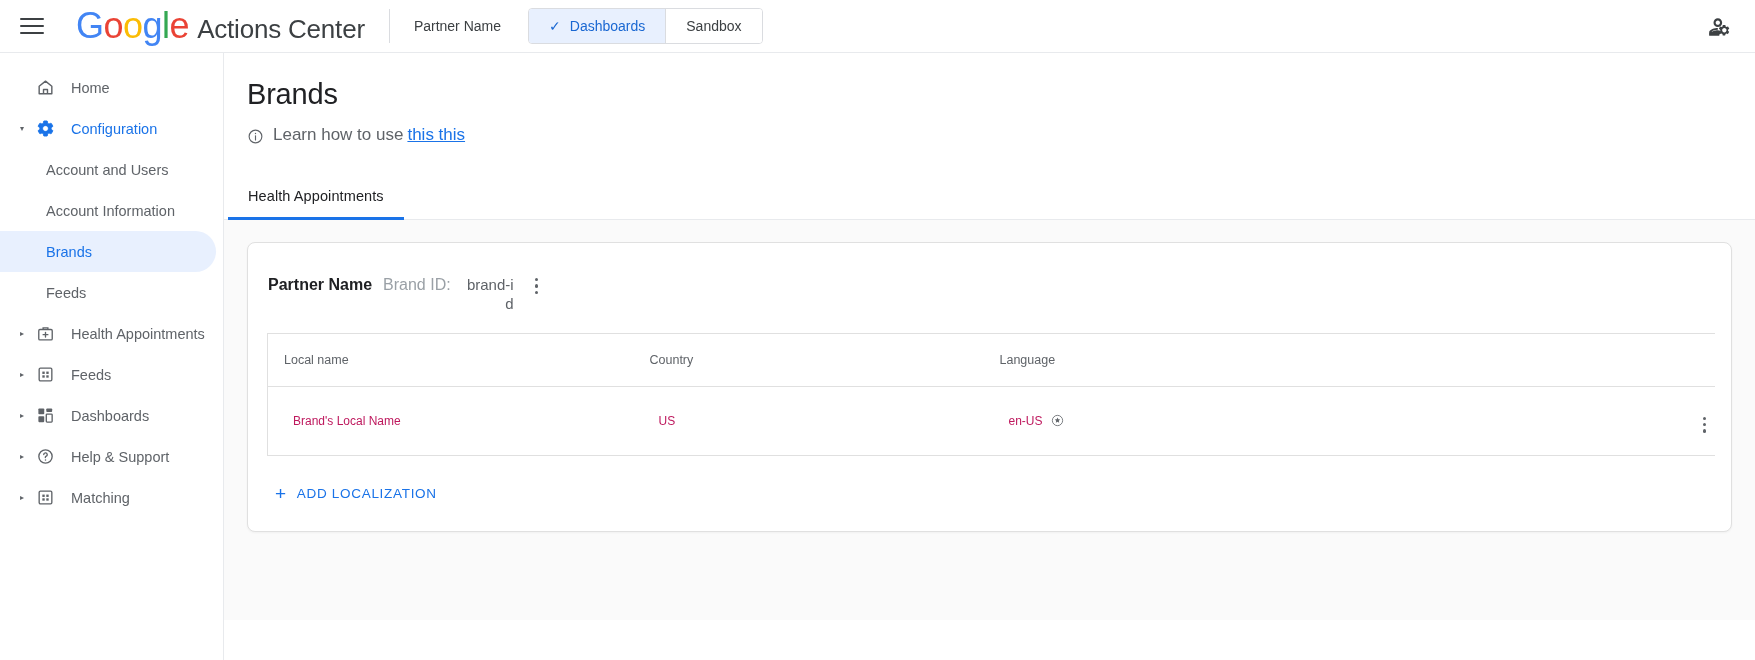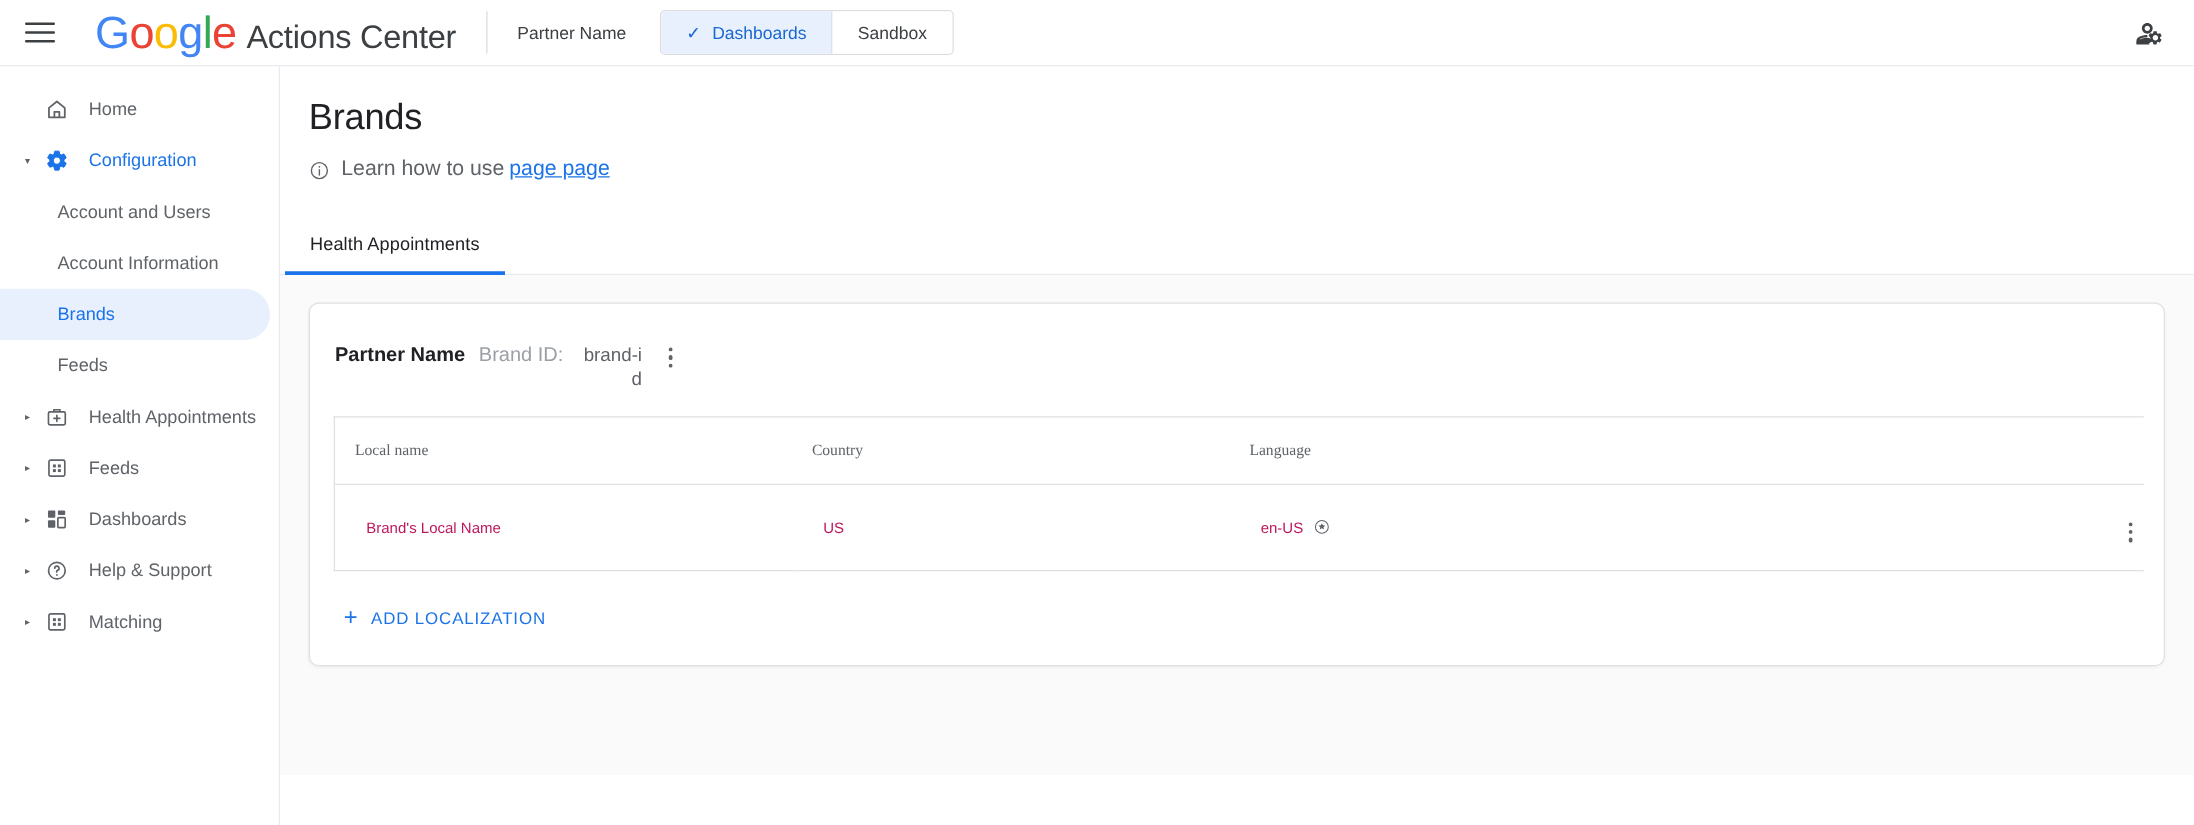--- a/index.html
+++ b/index.html
@@ -305,21 +305,20 @@
     table-layout: fixed;
   }
   table.loc-table th {
     text-align: left;
     font-size: 12.5px;
     font-weight: 400;
     color: #5f6368;
     padding: 19px 0 19px 16px;
     border-bottom: 1px solid #e0e0e0;
     background: #ffffff;
-    font-family: Liberation Serif, serif;
   }
   table.loc-table td {
     font-size: 12px;
     color: #be185d;
     padding: 22px 0 22px 25px;
     background: #ffffff;
     vertical-align: middle;
   }
   .col-name { width: 366px; }
   .col-country { width: 350px; }
@@ -529,21 +528,21 @@
 
   <div class="learn-row">
     <span class="info-icon">
       <svg viewBox="0 0 24 24" width="17" height="17" fill="none" stroke="#5f6368" stroke-width="1.6">
         <circle cx="12" cy="12" r="9"></circle>
         <path d="M12 11v6" stroke-linecap="round"></path>
         <circle cx="12" cy="7.7" r="0.95" fill="#5f6368" stroke="none"></circle>
       </svg>
     </span>
     <span>Learn how to use</span>
-    <span class="learn-link">page page</span>
+    <span class="learn-link">this this</span>
   </div>
 
   <div class="tabs">
     <div class="tab active">
       <span>Health Appointments</span>
     </div>
   </div>
 
   <div class="content-area">
 

